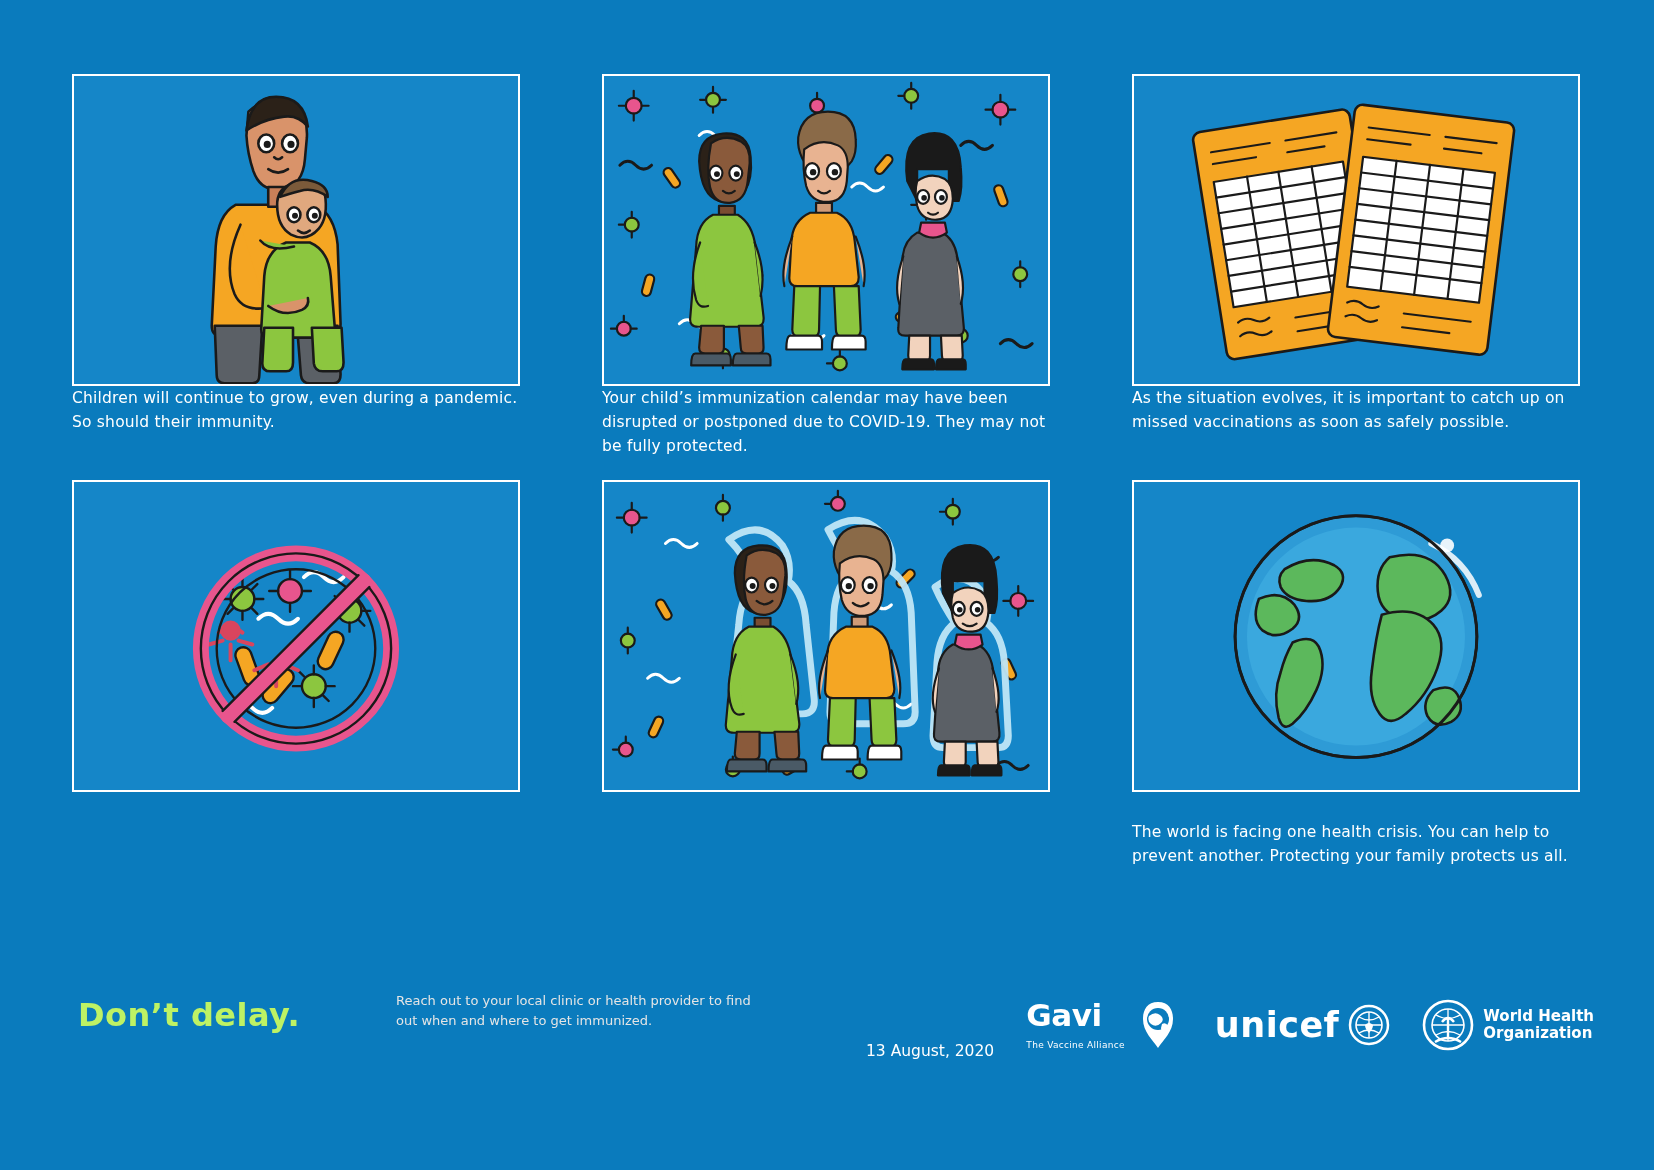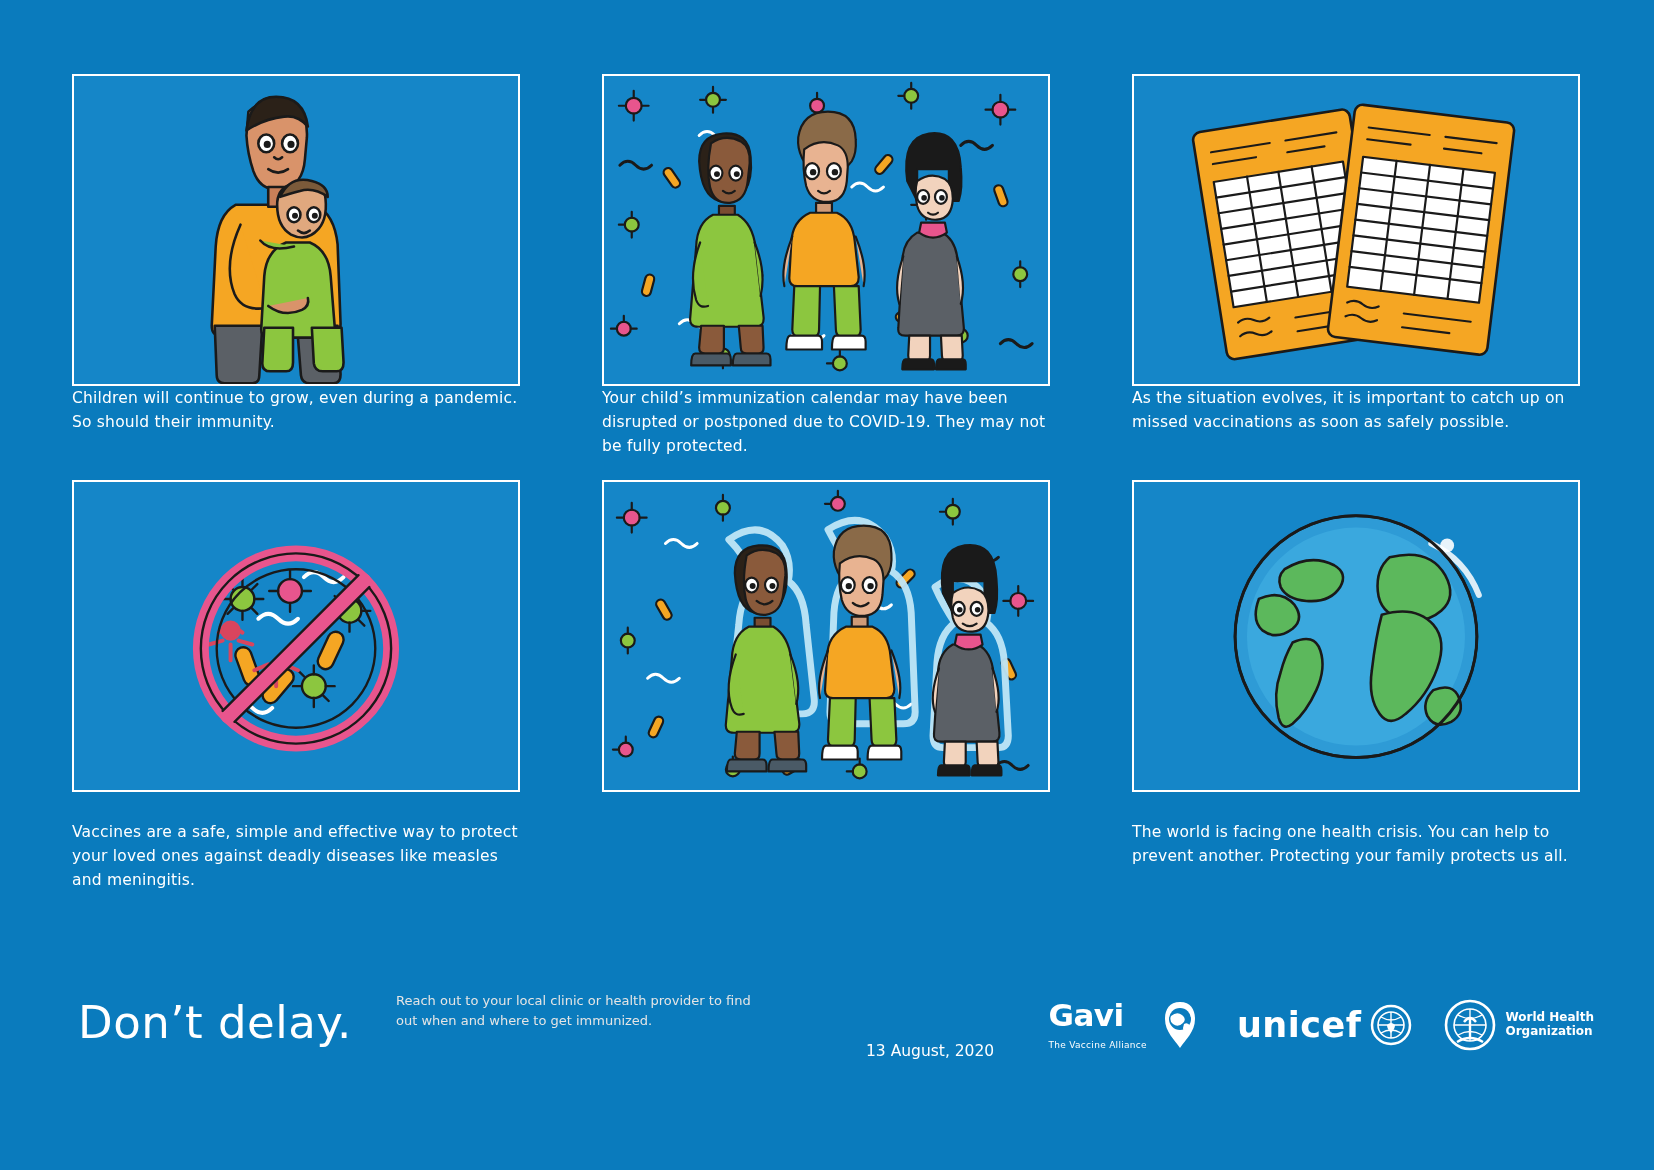--- a/index.html
+++ b/index.html
@@ -59,23 +59,23 @@
     position: absolute;
     left: 0;
     right: 0;
     bottom: 90px;
     height: 90px;
   }
   .dont-delay {
     position: absolute;
     left: 78px;
     top: 6px;
-    color: #ffffff;
-    font-size: 45px;
-    font-weight: normal;
+    color: #bef264;
+    font-size: 32px;
+    font-weight: bold;
     letter-spacing: 0.5px;
     font-family: "DejaVu Sans", sans-serif;
   }
   .footer-note {
     position: absolute;
     left: 396px;
     top: 1px;
     color: #e5e5e5;
     font-size: 13px;
     line-height: 1.55;
@@ -108,21 +108,21 @@
     font-size: 9px;
     letter-spacing: 0.3px;
     margin-top: 9px;
   }
   .unicef-word {
     font-size: 35px;
     font-weight: bold;
     letter-spacing: 0.5px;
   }
   .who-word {
-    font-size: 12px;
+    font-size: 15px;
     font-weight: bold;
     line-height: 1.15;
   }
 </style>
 </head>
 <body>
 
 <div class="poster">
 
   <div class="grid">
@@ -387,21 +387,20 @@
 
             <circle cx="224" cy="168" r="96" fill="none" stroke="#e8558d" stroke-width="16"></circle>
             <circle cx="224" cy="168" r="96" fill="none" stroke="#1a1a1a" stroke-width="2.4"></circle>
             <circle cx="224" cy="168" r="80" fill="none" stroke="#1a1a1a" stroke-width="2.4"></circle>
             <line x1="156" y1="236" x2="292" y2="100" stroke="#e8558d" stroke-width="16"></line>
             <line x1="150" y1="231" x2="287" y2="94" stroke="#1a1a1a" stroke-width="2.4"></line>
             <line x1="162" y1="242" x2="298" y2="106" stroke="#1a1a1a" stroke-width="2.4"></line>
           </g>
         </svg>
       </div>
-      <div class="caption">Vaccines are a safe, simple and effective way to protect your loved ones against deadly diseases like measles and meningitis.</div>
     </div>
 
     <div class="cell row2">
       <div class="panel">
         <svg class="ill" viewBox="0 0 448 312">
           <g stroke="#1a1a1a" stroke-width="2.2" stroke-linejoin="round" stroke-linecap="round">
 
             <g>
               <circle cx="28" cy="36" r="8" fill="#e8558d"></circle>
                 <path d="M28 28 v-7 M28 44 v7 M20 36 h-7 M36 36 h7"></path>

